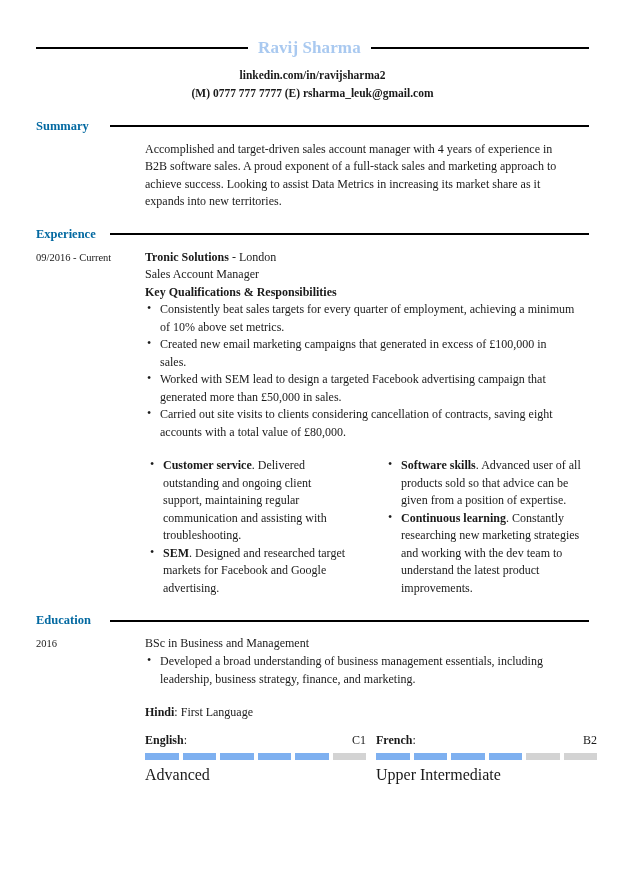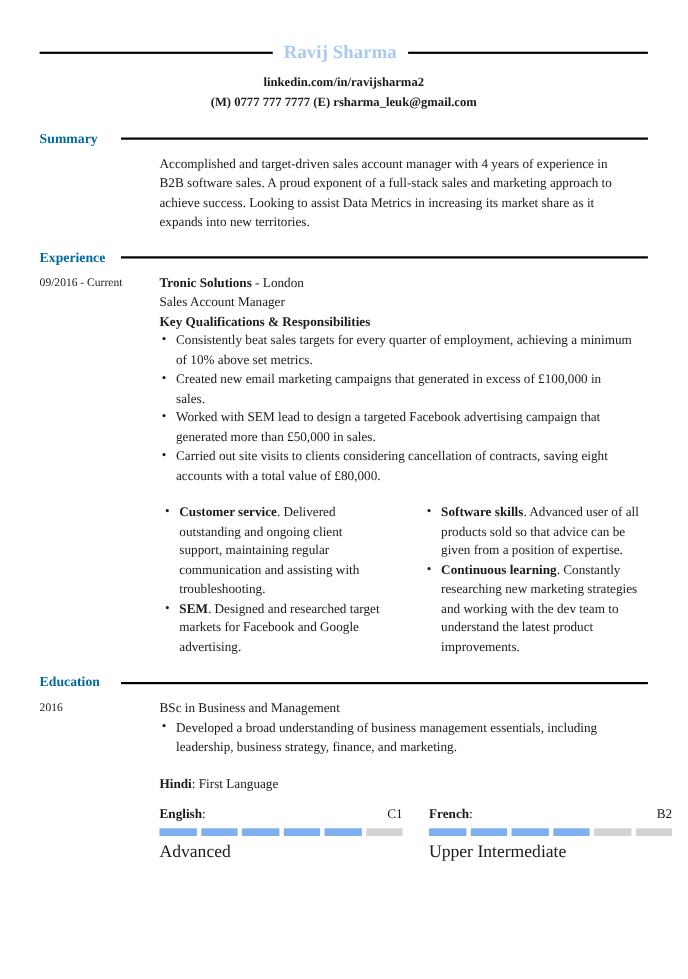--- a/index.html
+++ b/index.html
@@ -117,21 +117,21 @@
   .skills-cols {
     display: flex;
     gap: 38px;
     justify-content: center;
   }
   .skills-col { flex: 0 0 200px; }
   .skills-col ul.bullets > li { margin-bottom: 0; }
 
   
   .lang-first { margin-bottom: 10px; }
-  .lang-cols { display: flex; gap: 24px; }
+  .lang-cols { display: flex; gap: 10px; }
   .lang-col { flex: 0 0 221px; }
   .lang-head {
     display: flex;
     justify-content: space-between;
     align-items: baseline;
     font-size: 12px;
   }
   .lang-name { font-weight: bold; }
   .lang-level { font-weight: normal; }
   .lang-bar {

